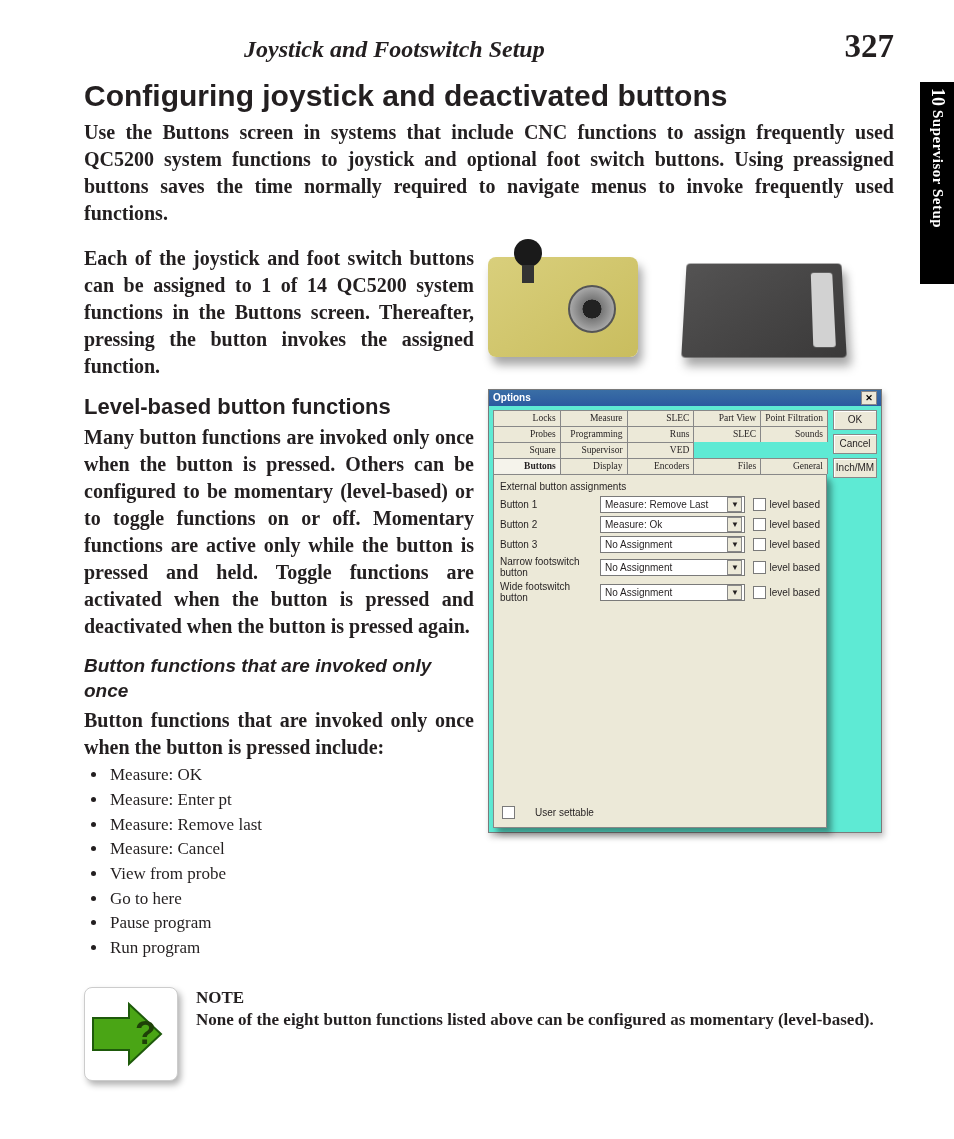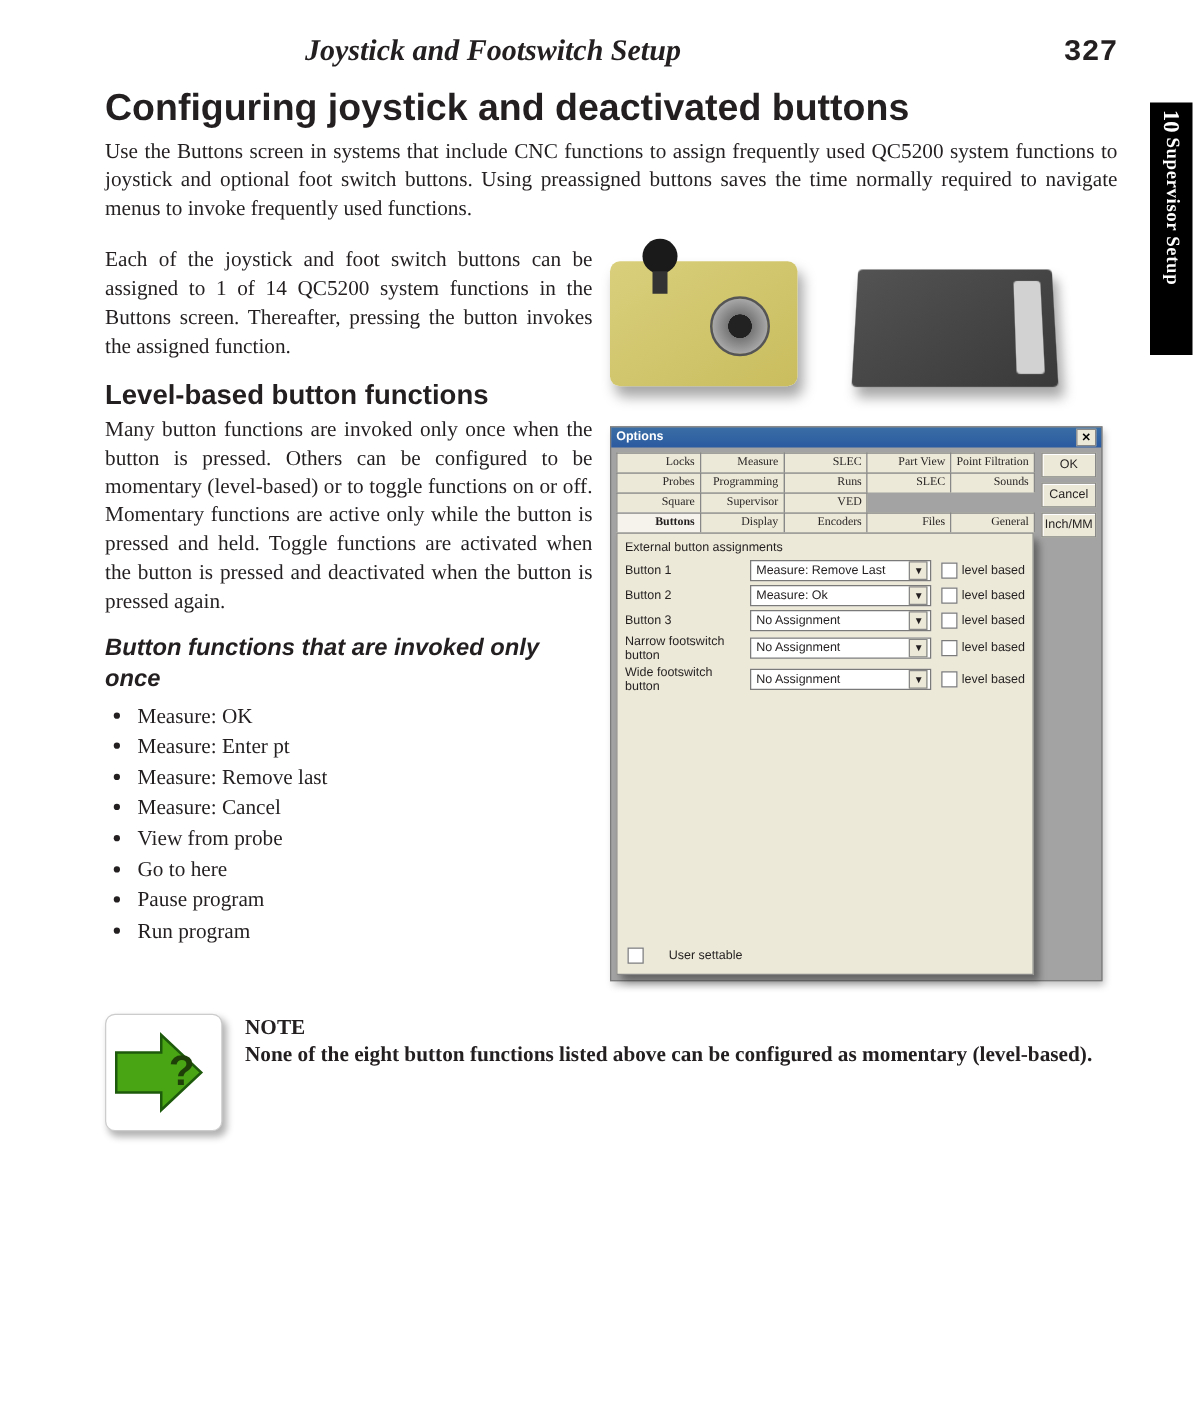--- a/index.html
+++ b/index.html
@@ -24,35 +24,36 @@
     margin-bottom: 12px;
   }
   .running-title {
     flex: 1;
     font-style: italic;
     font-weight: bold;
     font-size: 24px;
     margin-left: 160px;
   }
   .page-number {
-    font-family: Liberation Mono, monospace;
-    font-weight: bold;
-    font-size: 24px;
+    font-family: Liberation Serif, serif;
+    font-weight: bold;
+    font-size: 33px;
   }
   h1.main-heading {
     font-family: Arial, Helvetica, sans-serif;
     font-weight: bold;
     font-size: 30px;
     margin: 14px 0 6px 0;
   }
   p.body {
-    font-size: 17px;
+    font-size: 20px;
     line-height: 1.35;
     margin: 4px 0 14px 0;
     text-align: justify;
+    font-weight: bold;
   }
   .two-col {
     display: flex;
     gap: 14px;
   }
   .leftcol { width: 390px; flex: 0 0 390px; }
   .rightcol { flex: 1; }
   h2.sub-heading {
     font-family: Arial, Helvetica, sans-serif;
     font-weight: bold;
@@ -161,21 +162,21 @@
     width:22px;
     background:#d2d2d2;
     border-radius:3px;
   }
 
   
   .options-dialog {
     width: 392px;
     font-family: Tahoma, Arial, sans-serif;
     font-size: 10px;
-    background:#a3a3a3;
+    background:#5eead4;
     border:1px solid #7a7a7a;
     box-shadow: 2px 4px 6px rgba(0,0,0,.25);
     position: relative;
   }
   .dlg-title {
     background: linear-gradient(#3a6ea5,#2b5aa0);
     color:#fff;
     font-weight:bold;
     height:16px;
     line-height:16px;
@@ -312,20 +313,21 @@
   <p class="body">Use the Buttons screen in systems that include CNC functions to assign frequently used QC5200 system functions to joystick and optional foot switch buttons. Using preassigned buttons saves the time normally required to navigate menus to invoke frequently used functions.</p>
 
   <div class="two-col">
     <div class="leftcol">
       <p class="body">Each of the joystick and foot switch buttons can be assigned to 1 of 14 QC5200 system functions in the Buttons screen. Thereafter, pressing the button invokes the assigned function.</p>
 
       <h2 class="sub-heading">Level-based button functions</h2>
       <p class="body">Many button functions are invoked only once when the button is pressed. Others can be configured to be momentary (level-based) or to toggle functions on or off. Momentary functions are active only while the button is pressed and held. Toggle functions are activated when the button is pressed and deactivated when the button is pressed again.</p>
 
       <h3 class="subsub-heading">Button functions that are invoked only once</h3>
+      <p class="body" style="margin-bottom:2px;">Button functions that are invoked only once when the button is pressed include:</p>
       <ul class="bullets">
         <li>Measure: OK</li>
         <li>Measure: Enter pt</li>
         <li>Measure: Remove last</li>
         <li>Measure: Cancel</li>
         <li>View from probe</li>
         <li>Go to here</li>
         <li>Pause program</li>
         <li>Run program</li>
       </ul>

